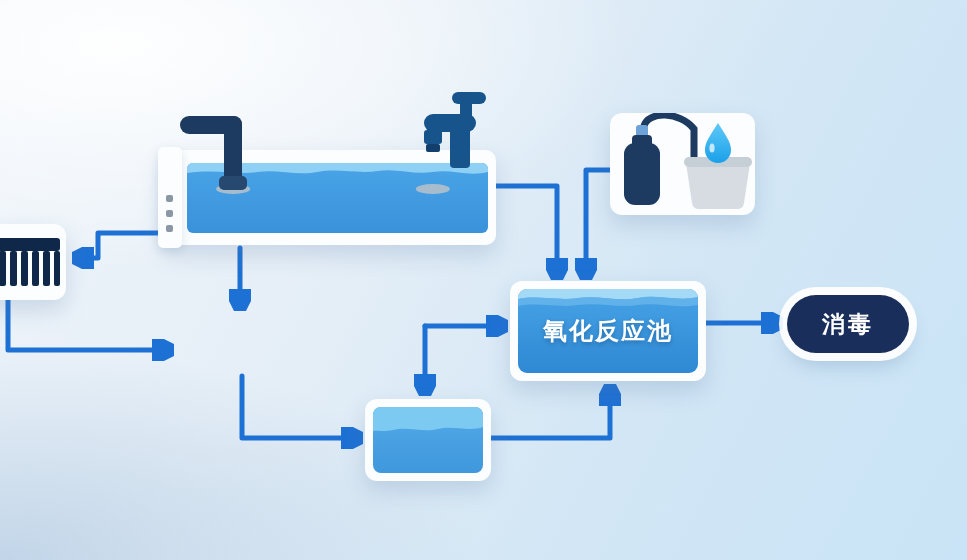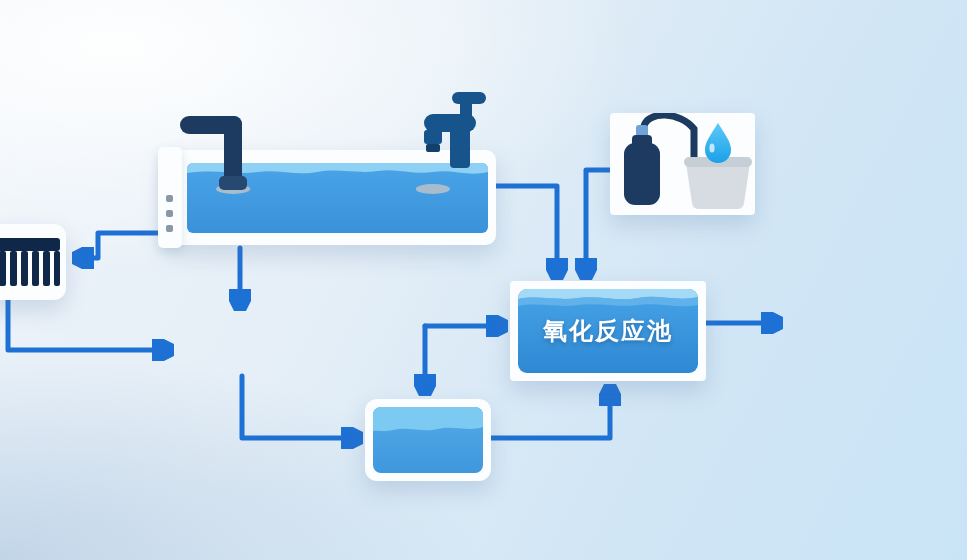--- a/index.html
+++ b/index.html
@@ -5,21 +5,21 @@
   html,body{margin:0;padding:0;background:#e8f0f7;font-family:"Liberation Sans","DejaVu Sans",sans-serif;}
   .stage{
     position:relative;width:967px;height:560px;overflow:hidden;
     background:
       radial-gradient(120% 90% at 12% 8%, rgba(255,255,255,.95) 0%, rgba(255,255,255,0) 45%),
       radial-gradient(90% 70% at 0% 100%, rgba(140,175,210,.42) 0%, rgba(140,175,210,0) 55%),
       linear-gradient(118deg,#eef4fa 0%,#e6eff7 35%,#d2e6f5 68%,#c9e4f6 100%);
   }
   .arrows{position:absolute;left:0;top:0;z-index:1;}
   .arrows path{stroke:#1e71d4;stroke-width:5;fill:none;stroke-linejoin:round;stroke-linecap:round;}
-  .card{position:absolute;background:#fbfdfe;border-radius:4px;box-shadow:0 10px 22px rgba(80,120,165,.22);z-index:2;}
+  .card{position:absolute;background:#fbfdfe;border-radius:12px;box-shadow:0 10px 22px rgba(80,120,165,.22);z-index:2;}
   .pill{
     position:absolute;display:flex;align-items:center;justify-content:center;
     background:#1a2e5c;border-radius:32px;color:#fff;font-weight:bold;z-index:2;
     box-shadow:0 0 0 8px rgba(255,255,255,.92),0 12px 20px rgba(70,110,160,.28);
   }
   .pill span{font-size:23px;letter-spacing:3px;}
   .water{position:absolute;border-radius:6px;overflow:hidden;}
   .water svg{display:block;width:100%;height:100%;}
   .icon-svg{position:absolute;z-index:3;}
   .gauge{position:absolute;left:158px;top:147px;width:24px;height:101px;background:#fcfdfe;border-radius:5px;z-index:3;box-shadow:0 4px 10px rgba(80,120,165,.18);}
@@ -159,14 +159,17 @@
             <stop offset="0" stop-color="#53abe8"></stop>
               <stop offset="1" stop-color="#3f97dd"></stop>
           </linearGradient>
         </defs>
         <rect width="110" height="66" fill="url(#gb)"></rect>
         <path d="M0 0 H110 V20 C95 25 80 18 65 22 C50 26 35 19 20 23 C10 25 5 23 0 24 Z" fill="#7ccaf2"></path>
       </svg>
     </div>
   </div>
 
+  <div class="pill" id="disinfection">
+    <span>消毒</span>
+  </div>
 
 </div>
 
 </body></html>

